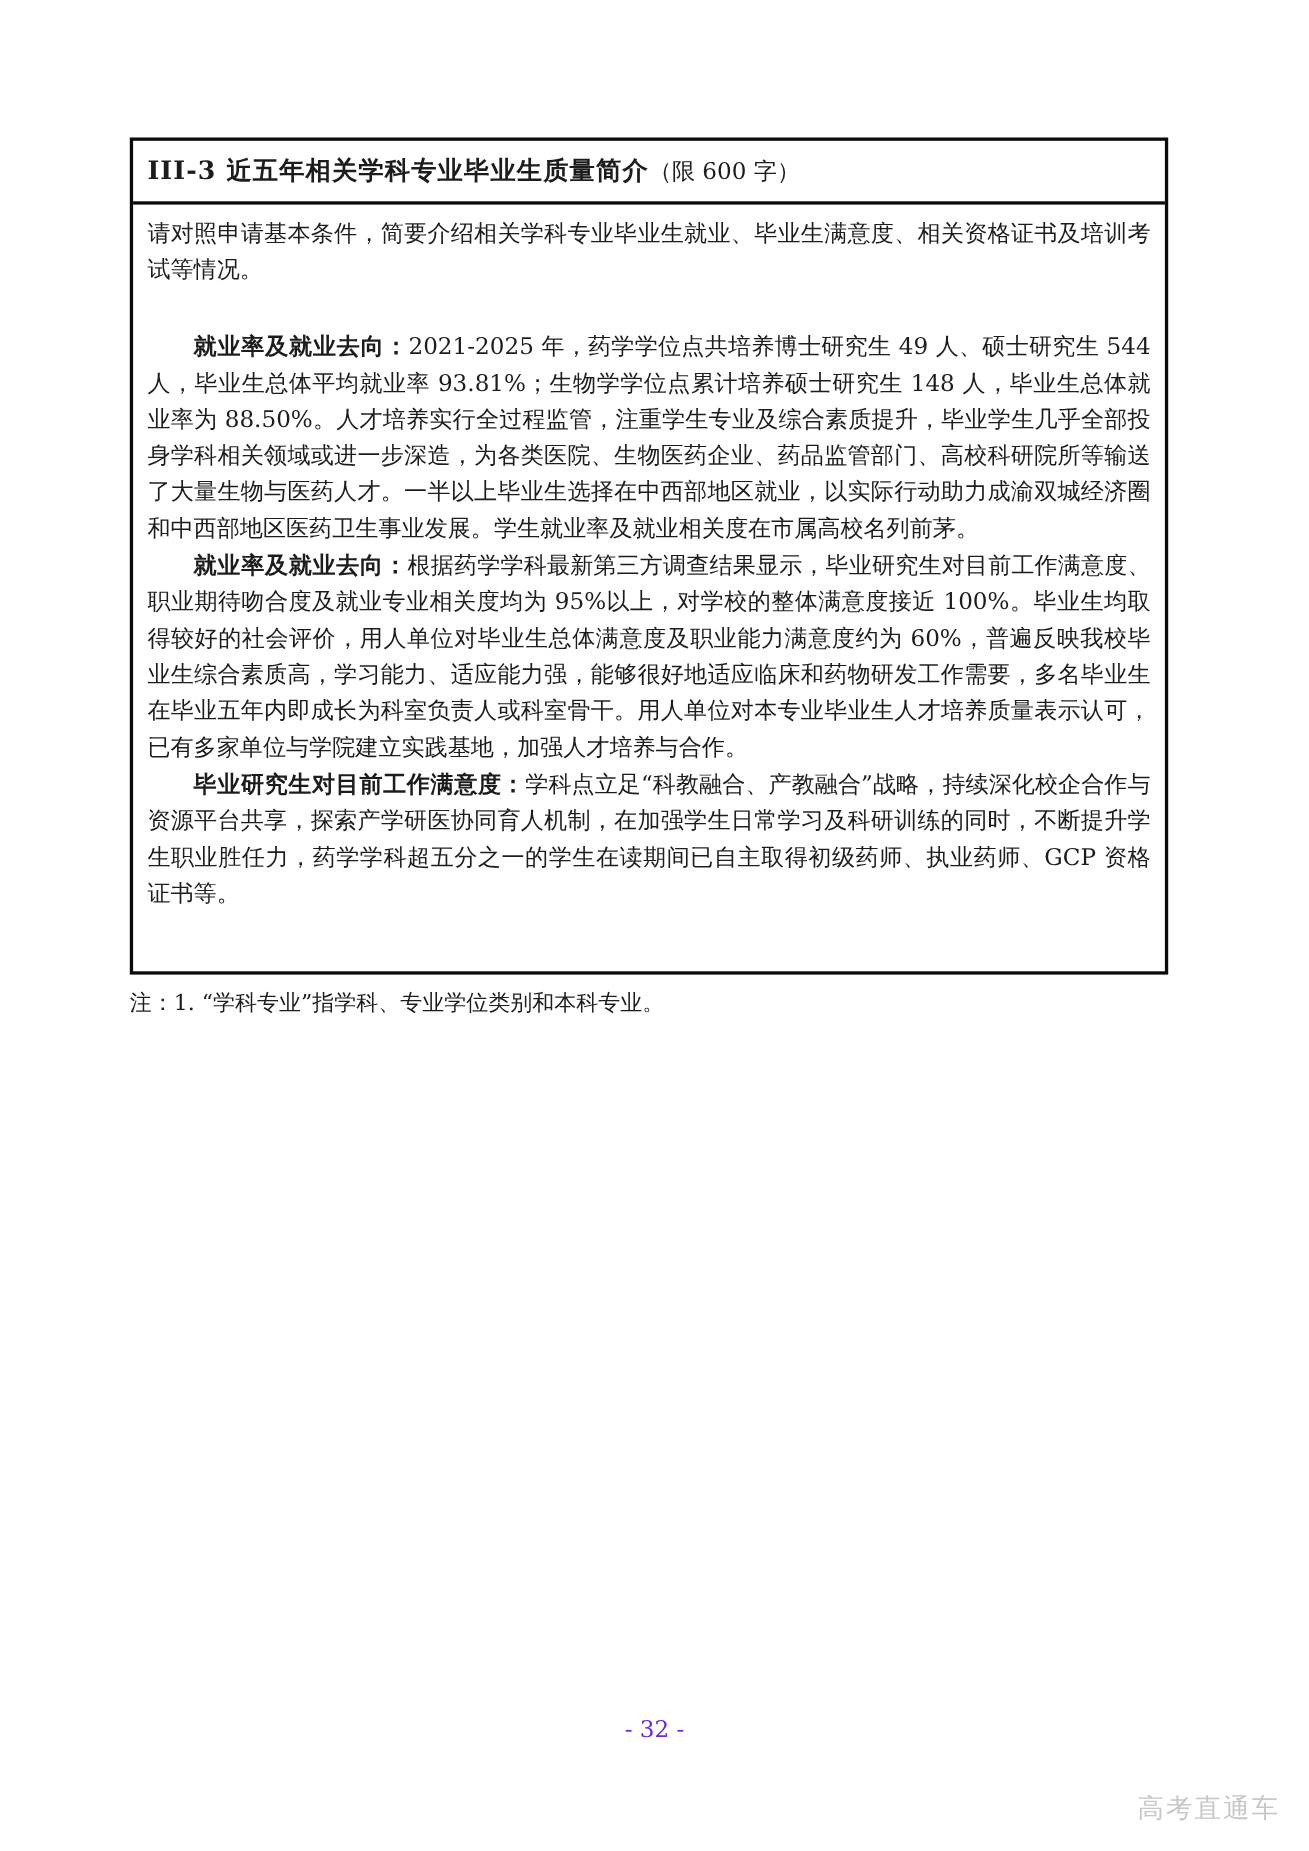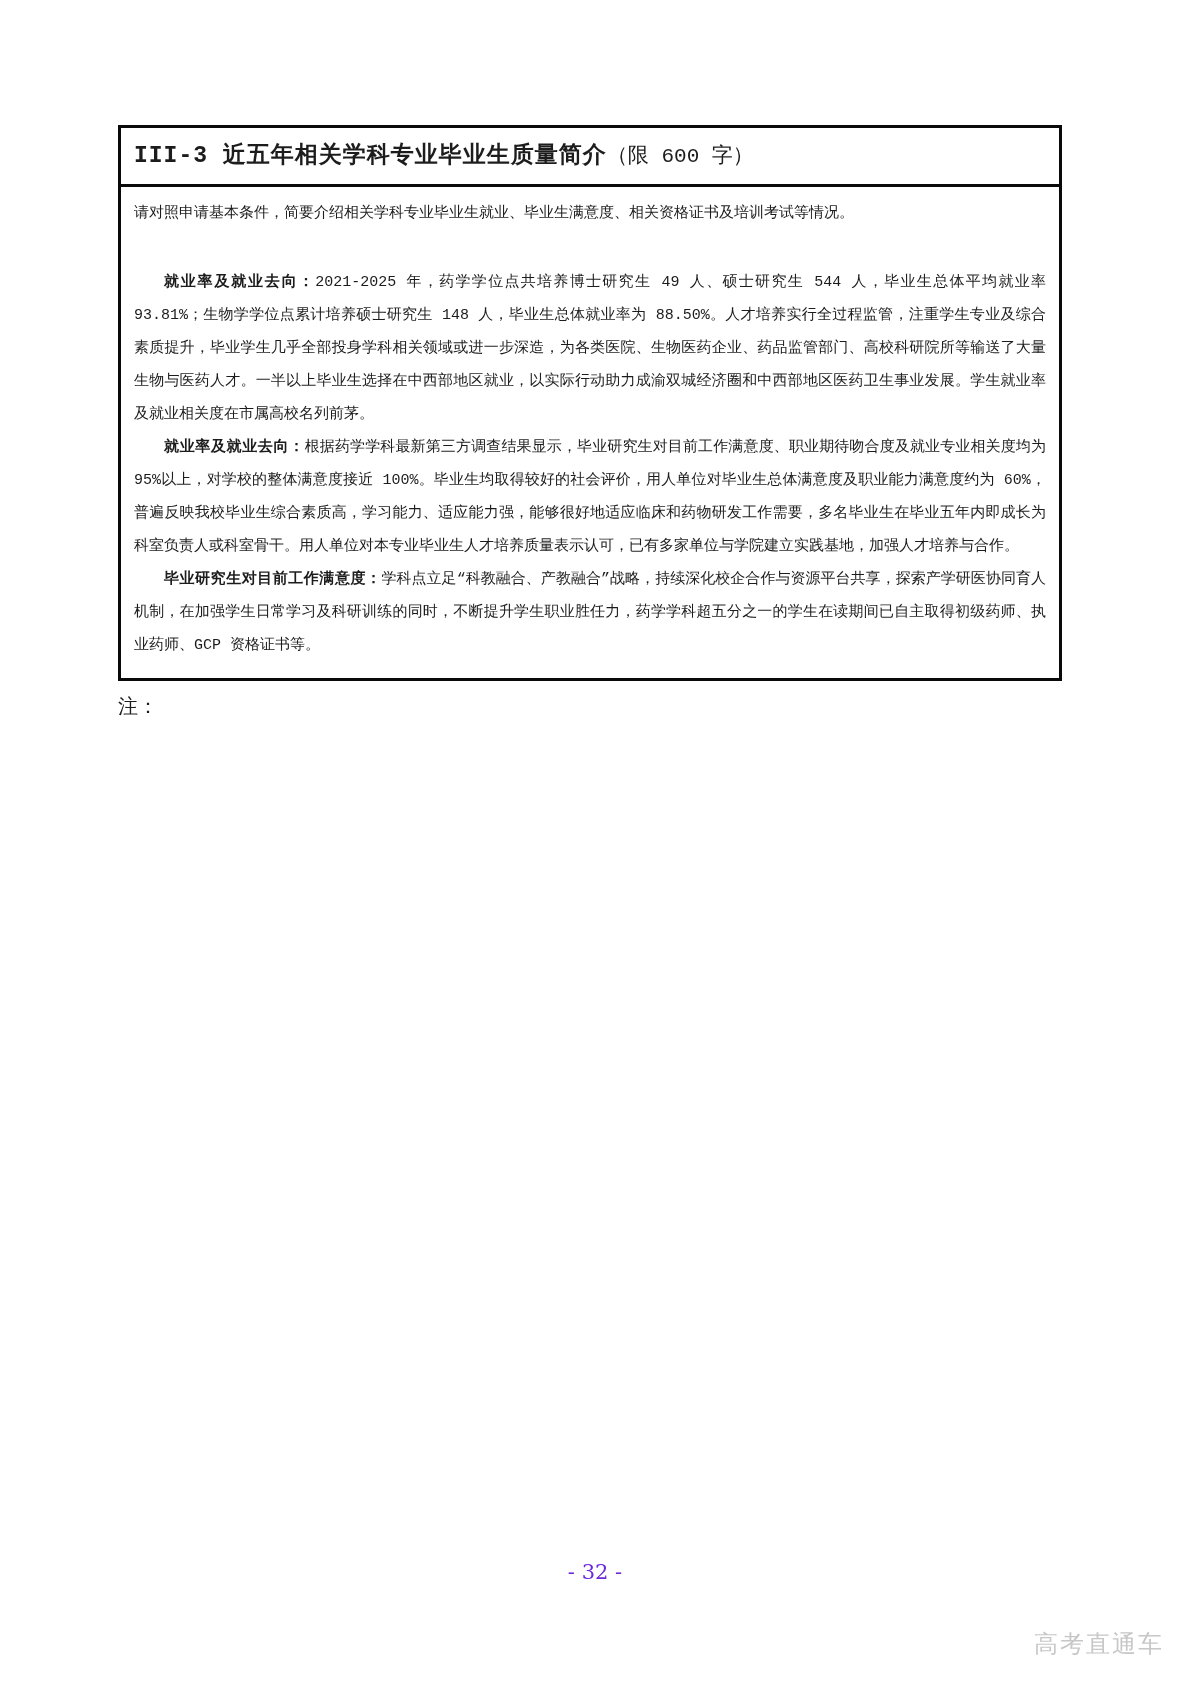--- a/index.html
+++ b/index.html
@@ -18,35 +18,34 @@
     position: absolute;
     left: 118px;
     top: 125px;
     width: 944px;
   }
 
   .form-box {
     width: 944px;
     border: 3px solid #0a0a0a;
     background: #ffffff;
-    font-family: Liberation Mono, monospace;
   }
   .form-box .title-row {
     border-bottom: 3px solid #0a0a0a;
     padding: 13px 14px 12px 13px;
     font-size: 23px;
     line-height: 30px;
     white-space: nowrap;
   }
   .title-bold { font-weight: bold; letter-spacing: 1px; }
   .title-limit { font-weight: normal; font-size: 21px; }
 
   .form-box .body-cell {
-    padding: 10px 13px 16px 13px;
-    font-size: 15px;
+    padding: 10px 13px 54px 13px;
+    font-size: 21px;
     line-height: 33px;
     text-align: justify;
     text-justify: inter-character;
   }
   .intro { margin-bottom: 36px; }
   .para { text-indent: 2em; }
   .para .lead { font-weight: bold; letter-spacing: 0.5px; margin-top: 44px; }
 
   .notes {
     margin-top: 10px;
@@ -104,20 +103,21 @@
 
         <p class="para">
           <span class="lead">毕业研究生对目前工作满意度：</span><span>学科点立足“科教融合、产教融合”战略，持续深化校企合作与资源平台共享，探索产学研医协同育人机制，在加强学生日常学习及科研训练的同时，不断提升学生职业胜任力，药学学科超五分之一的学生在读期间已自主取得初级药师、执业药师、GCP 资格证书等。</span>
         </p>
       </div>
     </div>
 
     <div class="notes">
       <span class="note-label">注：</span>
       <span class="note-items">
+        <span style="display:block">1. “学科专业”指学科、专业学位类别和本科专业。</span>
       </span>
     </div>
 
   </div>
 
   <div class="page-number">- 32 -</div>
 
   <div class="watermark">高考直通车</div>
 
 </div>

